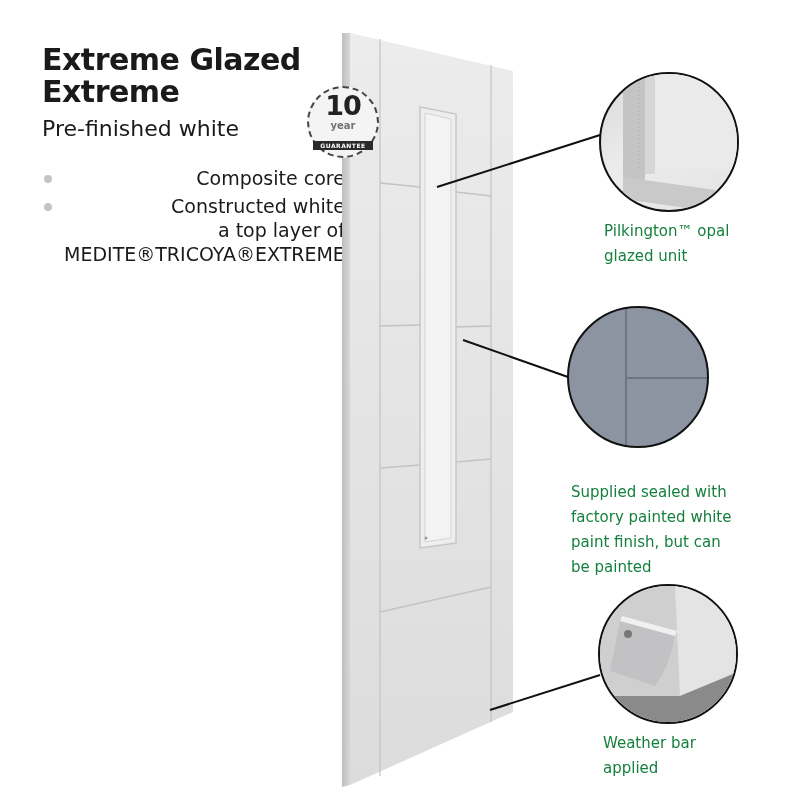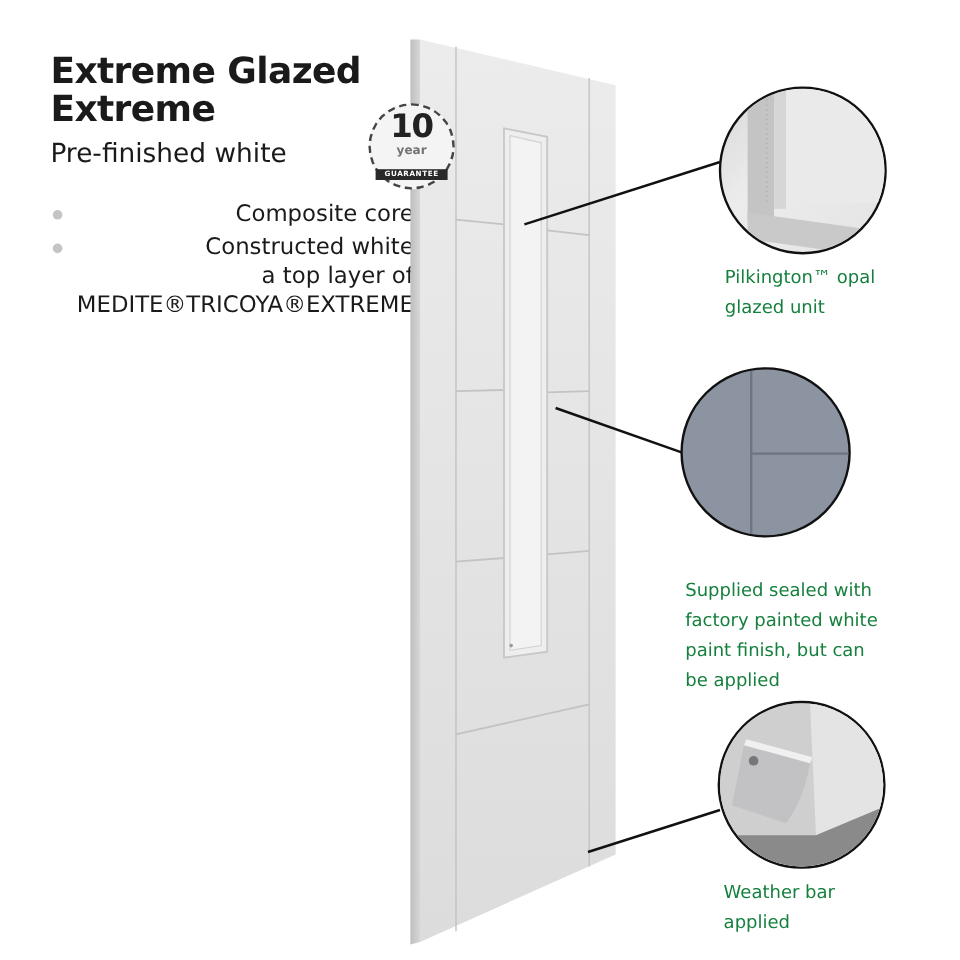--- a/index.html
+++ b/index.html
@@ -119,21 +119,21 @@
 <div class="callout-circle circle-paint">
   <svg width="142" height="142" viewBox="0 0 142 142">
     <line x1="57" y1="0" x2="57" y2="142" stroke="#6e7480" stroke-width="2"></line>
     <line x1="57" y1="70" x2="142" y2="70" stroke="#6e7480" stroke-width="2"></line>
   </svg>
 </div>
 <p class="callout-text text-paint">
   <span class="line">Supplied sealed with</span>
   <span class="line">factory painted white</span>
   <span class="line">paint finish, but can</span>
-  <span class="line">be applied</span>
+  <span class="line">be painted</span>
 </p>
 
 <div class="callout-circle circle-weather">
   <svg width="140" height="140" viewBox="0 0 140 140">
     <rect x="0" y="0" width="140" height="140" fill="#cfcfd0"></rect>
     <polygon points="75,0 140,0 140,85 80,110" fill="#e4e4e5"></polygon>
     <polygon points="0,110 80,110 140,85 140,140 0,140" fill="#8a8a8b"></polygon>
     <path d="M20,35 L75,50 Q70,80 55,100 L10,85 Z" fill="#c2c2c4"></path>
     <path d="M20,35 L75,50 L77,45 L22,30 Z" fill="#f0f0f0"></path>
     <circle cx="28" cy="48" r="4" fill="#777"></circle>

